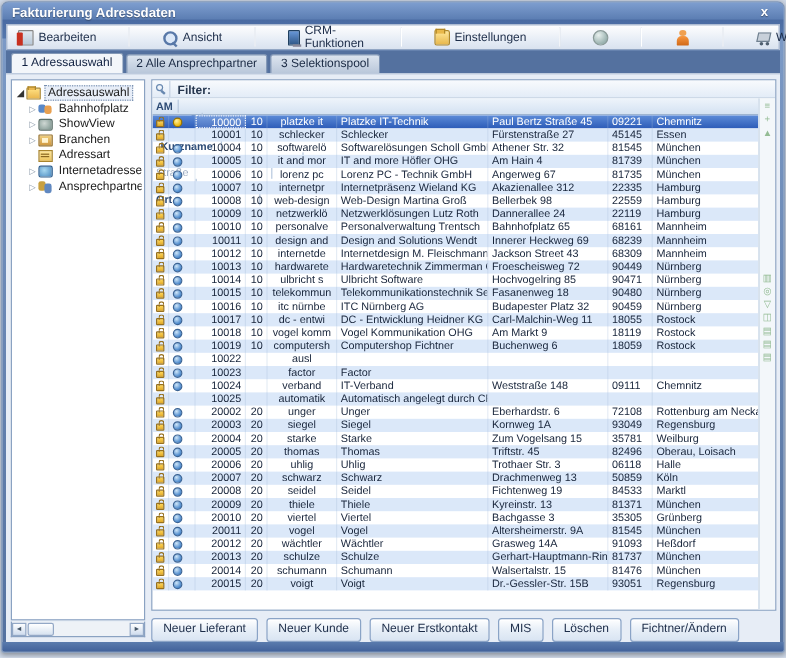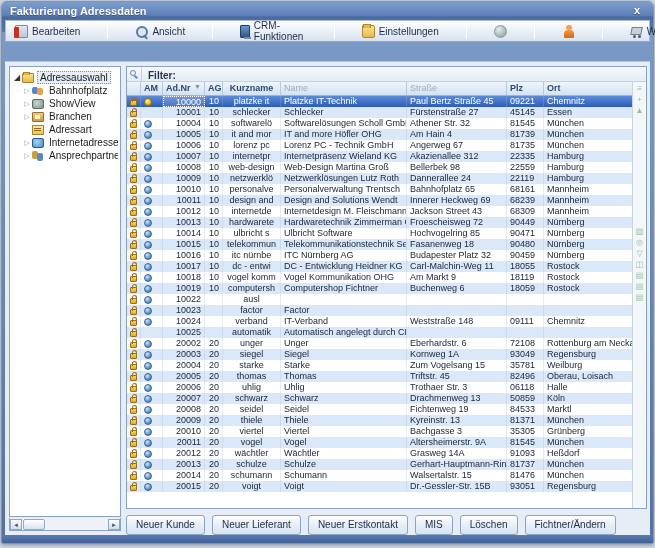--- a/index.html
+++ b/index.html
@@ -77,21 +77,21 @@
   .harrow.right { margin-left:auto; }
   .hthumb { width:22px; height:11px; background:linear-gradient(#fff,#d6e2f0); border:1px solid #93a8c6; border-radius:2px; margin-left:1px; }
   
   .grid-panel { position:absolute; left:121px; top:4px; width:521px; height:443px; background:#fff; border:1px solid #8aa2c2; overflow:hidden; }
   .filter-row { position:absolute; left:0; top:0; right:0; height:15px; background:linear-gradient(#f8fafd,#e3ecf7); border-bottom:1px solid #c2d0e2; display:flex; align-items:flex-end; font-size:10px; }
   .search-cell { width:15px; height:100%; border-right:1px solid #c2d0e2; position:relative; flex:none; }
   .mag { position:absolute; left:3px; top:3px; width:6px; height:6px; border:1.5px solid #6888b0; border-radius:50%; }
   .mag::after { content:""; position:absolute; right:-3px; bottom:-2px; width:4px; height:1.5px; background:#6888b0; transform:rotate(40deg); }
   .filter-label { font-weight:bold; color:#26364e; padding-left:6px; }
   .header-row { position:absolute; left:0; top:15px; right:14px; height:14px; display:flex;
-    background:linear-gradient(#eef4fb,#d4e2f2); border-bottom:1px solid #9db4d0; font-size:9px; font-weight:bold; color:#2c4a74; }
+    background:linear-gradient(#eef4fb,#d4e2f2); border-bottom:1px solid #9db4d0; font-size:9px; font-weight:bold; color:#2c4a74;flex-direction:column; }
   .hcell { border-right:1px solid #b6c8de; padding:1px 3px 0; overflow:hidden; white-space:nowrap; flex:none; }
   .hcell.dim { color:#9cabc0; font-weight:normal; }
   .sort-arrow { float:right; font-size:7px; color:#7890ac; }
   .grid-body { position:absolute; left:0; top:29px; right:14px; bottom:0; overflow:hidden; }
   .grow { display:flex; height:11px; font-size:9px; color:#17243a; }
   .grow.striped { background:#dbe8f9; }
   .grow.selected { background:linear-gradient(#5c8bd8,#2d5cb8); color:#fff; }
   .gcell { flex:none; padding:0 3px; line-height:11px; overflow:hidden; white-space:nowrap; border-right:1px solid rgba(160,185,215,.28); }
   .gcell.num { text-align:right; }
   .editcell { border:1px dotted #fff !important; background:rgba(255,255,255,.15); }
@@ -164,20 +164,27 @@
         <span class="ticon doc-ic"></span>
         <span>Belegbearbeitung</span>
       </div>
       <span class="tsep"></span>
       <div class="tbtn">
         <span class="ticon deleg-ic"></span>
         <span>Delegieren</span>
       </div>
     </div>
 
+  <div class="tabband">
+    <div class="tabs" id="tabs">
+        <div class="tab active">1 Adressauswahl</div>
+        <div class="tab">2 Alle Ansprechpartner</div>
+        <div class="tab">3 Selektionspool</div>
+      </div>
+  </div>
 
   <div class="main">
 
     <div class="tree-panel">
       <div class="tree" id="tree">
           <div class="tnode">
             <span class="arrow root">◢</span>
             <span class="nicon folder-ic"></span>
             <span class="tlabel selected">Adressauswahl</span>
           </div>
@@ -645,22 +652,22 @@
           <span class="strip-ic">◎</span>
           <span class="strip-ic">▽</span>
           <span class="strip-ic">◫</span>
           <span class="strip-ic">▤</span>
           <span class="strip-ic">▤</span>
           <span class="strip-ic">▤</span>
         </div>
     </div>
 
     <div class="btnrow" id="btnrow">
+        <div class="fbtn">Neuer Lieferant</div>
         <div class="fbtn">Neuer Kunde</div>
-        <div class="fbtn">Neuer Lieferant</div>
         <div class="fbtn">Neuer Erstkontakt</div>
         <div class="fbtn">MIS</div>
         <div class="fbtn">Löschen</div>
         <div class="fbtn">Fichtner/Ändern</div>
       </div>
   </div>
 
   <div class="bottom-strip"></div>
 </div>
 

